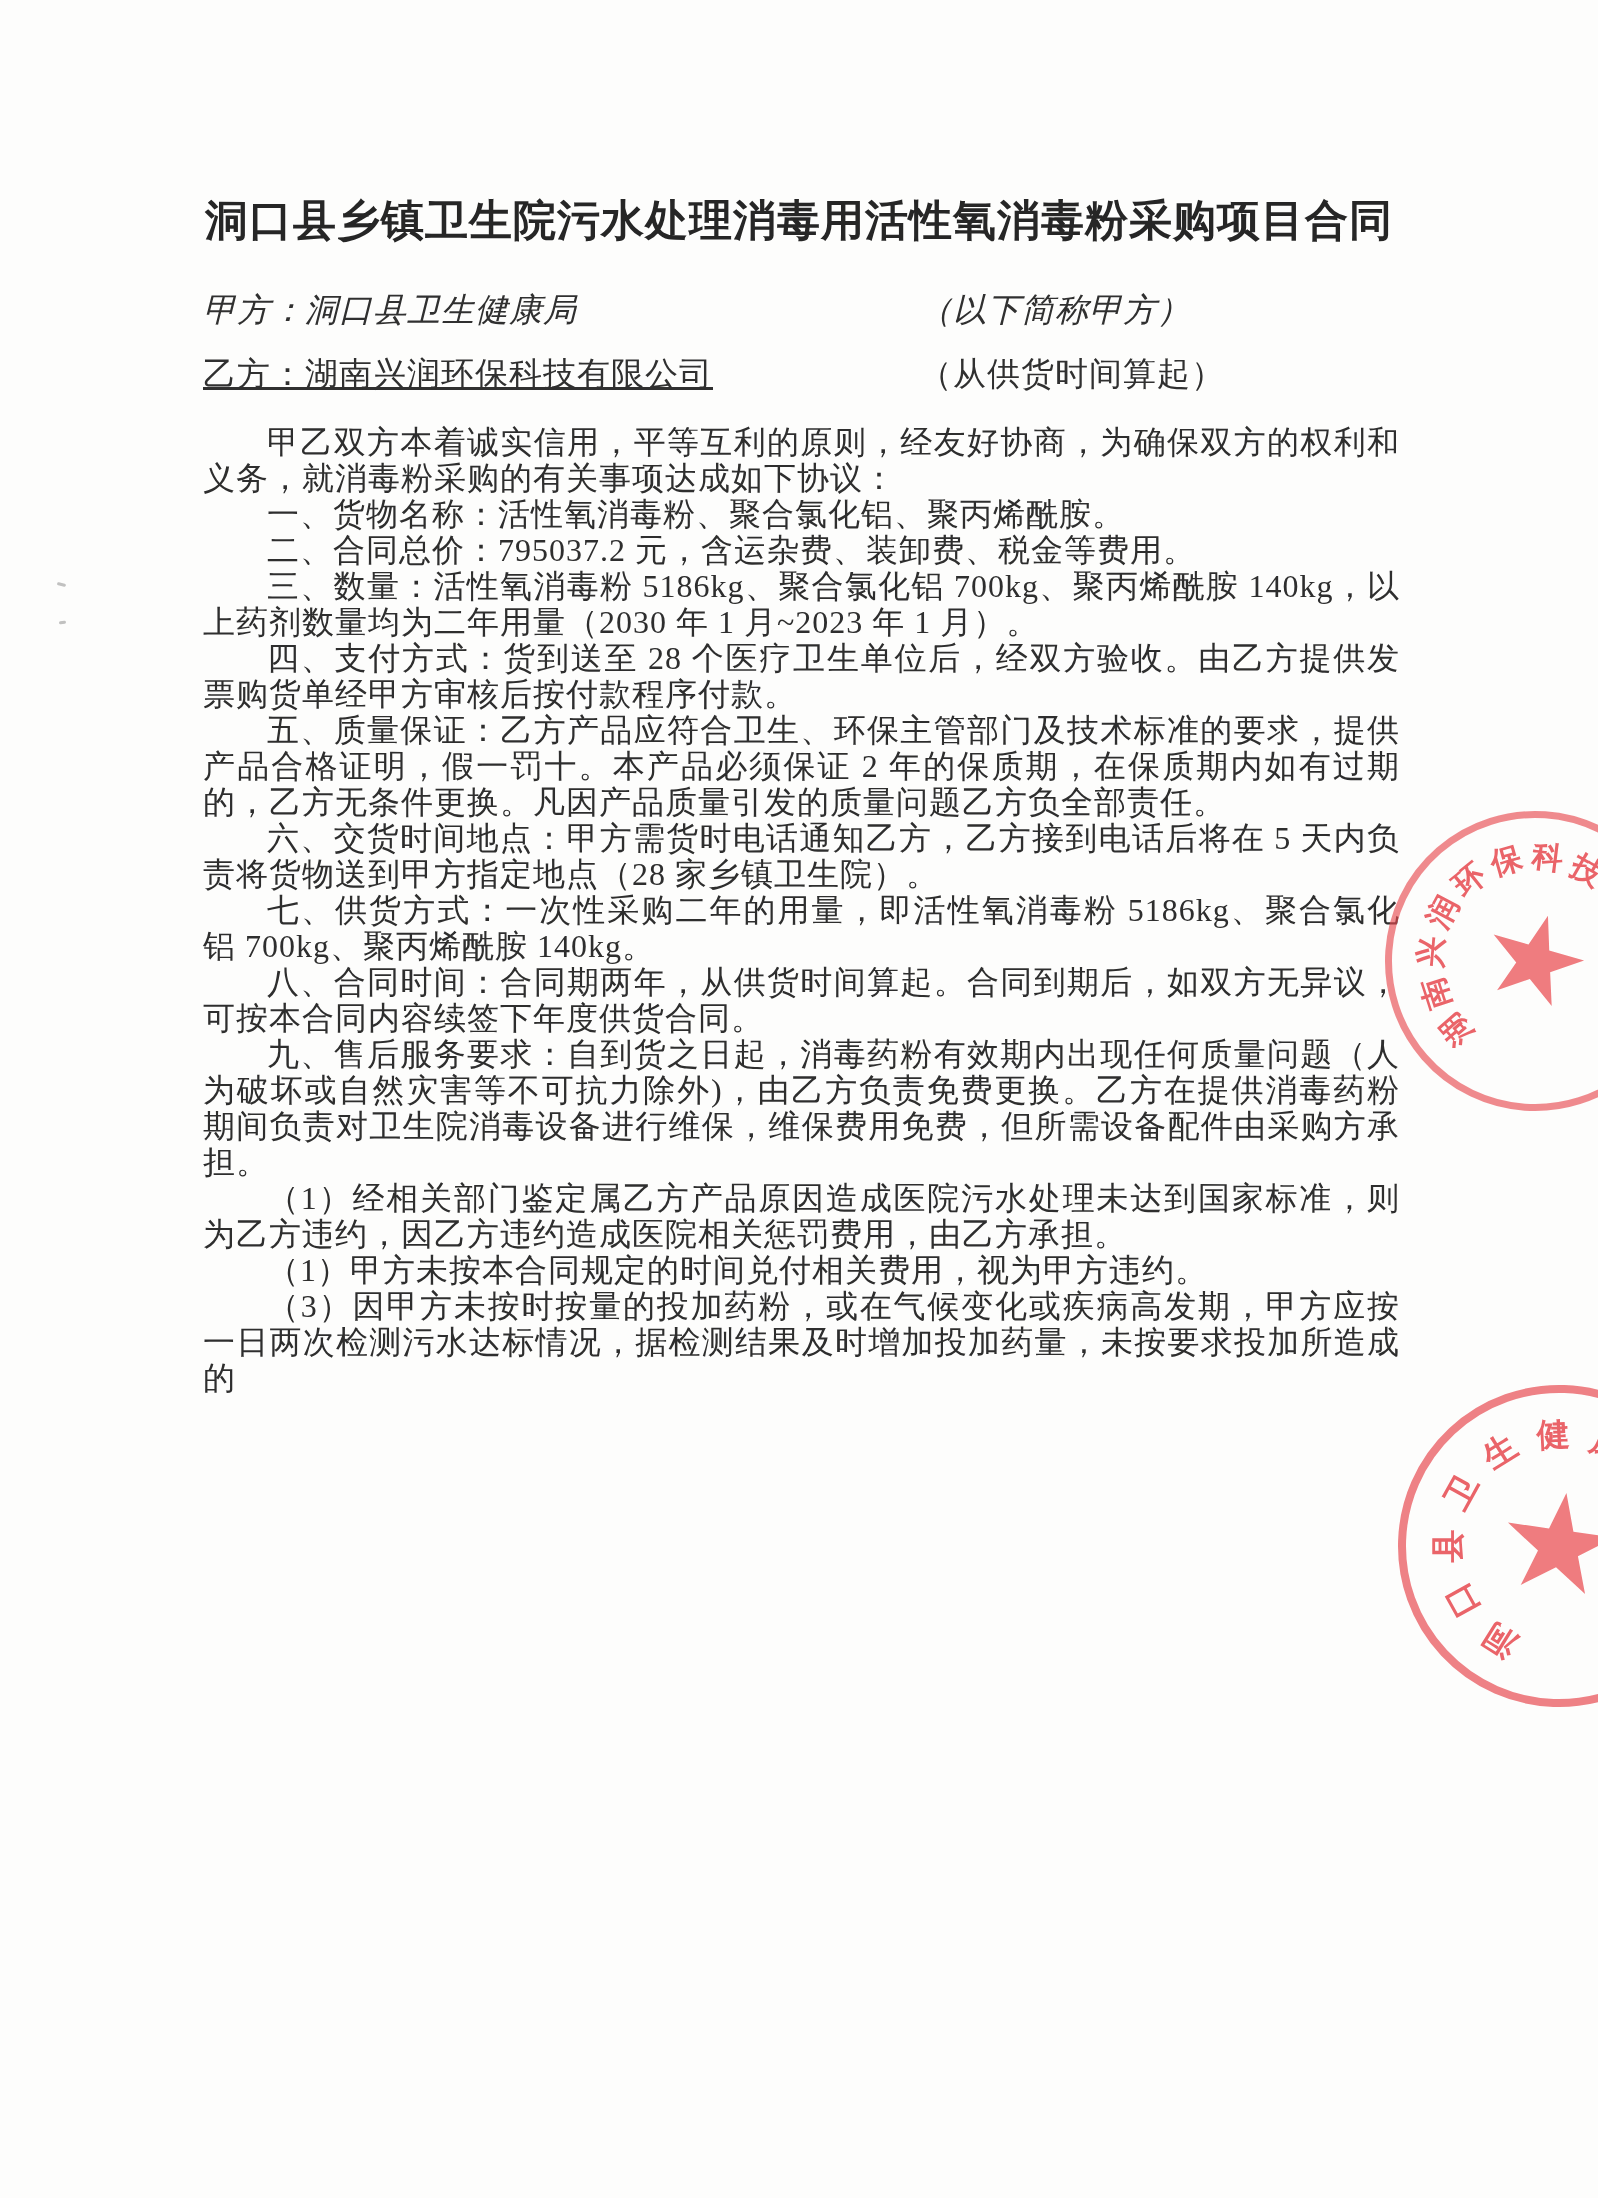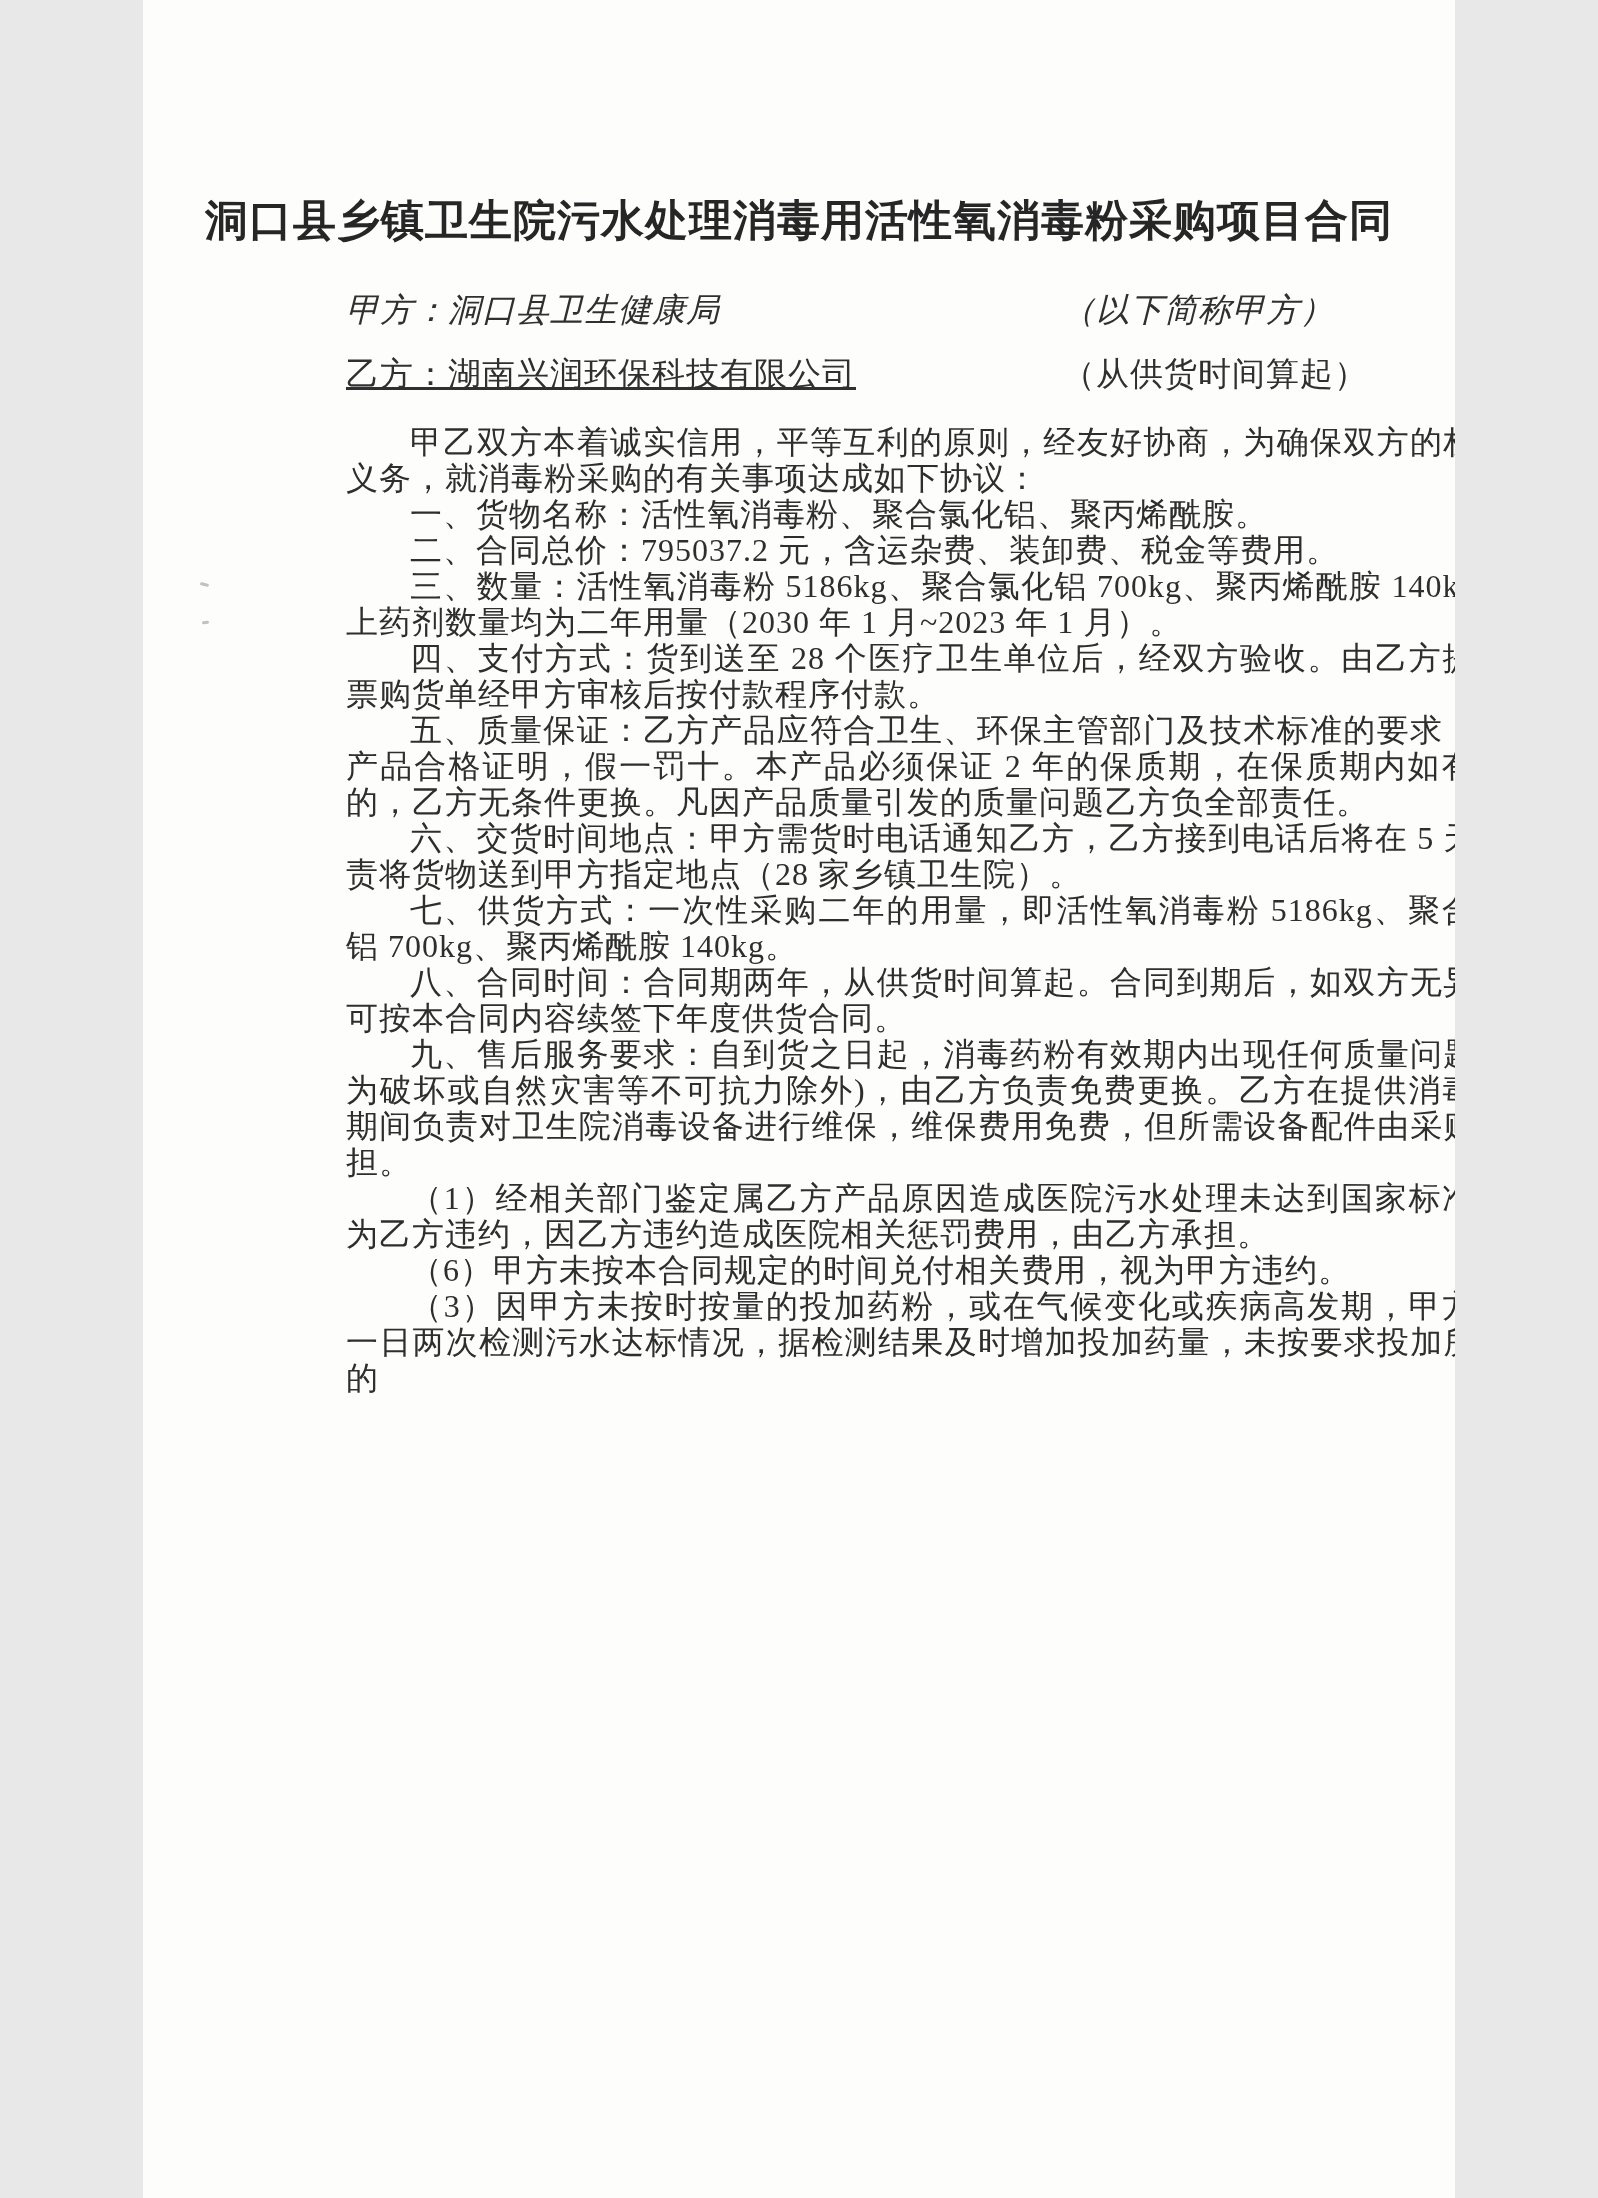--- a/index.html
+++ b/index.html
@@ -1,18 +1,18 @@
 <!DOCTYPE html>
 <html><head>
 <meta charset="utf-8">
 <style>
   html,body { margin:0; padding:0; background:#e8e8e8; }
   .page {
     position: relative;
-    width: 1312px;
+    width: 1598px;
     height: 2198px;
     margin: 0 auto;
     background: #fdfdfc;
     overflow: hidden;
     font-family: "Liberation Serif", "DejaVu Serif", serif;
     color: #303030;
   }
   .doc-title {
     position: absolute;
     top: 192px;
@@ -119,21 +119,21 @@
     <p class="para">一、货物名称：活性氧消毒粉、聚合氯化铝、聚丙烯酰胺。</p>
     <p class="para">二、合同总价：795037.2 元，含运杂费、装卸费、税金等费用。</p>
     <p class="para">三、数量：活性氧消毒粉 5186kg、聚合氯化铝 700kg、聚丙烯酰胺 140kg，以上药剂数量均为二年用量（2030 年 1 月~2023 年 1 月）。</p>
     <p class="para">四、支付方式：货到送至 28 个医疗卫生单位后，经双方验收。由乙方提供发票购货单经甲方审核后按付款程序付款。</p>
     <p class="para">五、质量保证：乙方产品应符合卫生、环保主管部门及技术标准的要求，提供产品合格证明，假一罚十。本产品必须保证 2 年的保质期，在保质期内如有过期的，乙方无条件更换。凡因产品质量引发的质量问题乙方负全部责任。</p>
     <p class="para">六、交货时间地点：甲方需货时电话通知乙方，乙方接到电话后将在 5 天内负责将货物送到甲方指定地点（28 家乡镇卫生院）。</p>
     <p class="para">七、供货方式：一次性采购二年的用量，即活性氧消毒粉 5186kg、聚合氯化铝 700kg、聚丙烯酰胺 140kg。</p>
     <p class="para">八、合同时间：合同期两年，从供货时间算起。合同到期后，如双方无异议，可按本合同内容续签下年度供货合同。</p>
     <p class="para">九、售后服务要求：自到货之日起，消毒药粉有效期内出现任何质量问题（人为破坏或自然灾害等不可抗力除外)，由乙方负责免费更换。乙方在提供消毒药粉期间负责对卫生院消毒设备进行维保，维保费用免费，但所需设备配件由采购方承担。</p>
     <p class="para">（1）经相关部门鉴定属乙方产品原因造成医院污水处理未达到国家标准，则为乙方违约，因乙方违约造成医院相关惩罚费用，由乙方承担。</p>
-    <p class="para">（6）甲方未按本合同规定的时间兑付相关费用，视为甲方违约。</p>
+    <p class="para">（1）甲方未按本合同规定的时间兑付相关费用，视为甲方违约。</p>
     <p class="para">（3）因甲方未按时按量的投加药粉，或在气候变化或疾病高发期，甲方应按一日两次检测污水达标情况，据检测结果及时增加投加药量，未按要求投加所造成的</p>
   </div>
 
   <div class="stamp stamp-supplier">
     <div class="star"></div>
   <span class="arc-char" style="transform: translate(-50%, -50%) rotate(-135deg) translateY(-104px);">湖</span>
       <span class="arc-char" style="transform: translate(-50%, -50%) rotate(-112deg) translateY(-104px);">南</span>
       <span class="arc-char" style="transform: translate(-50%, -50%) rotate(-89deg) translateY(-104px);">兴</span>
       <span class="arc-char" style="transform: translate(-50%, -50%) rotate(-66deg) translateY(-104px);">润</span>
       <span class="arc-char" style="transform: translate(-50%, -50%) rotate(-43deg) translateY(-104px);">环</span>

